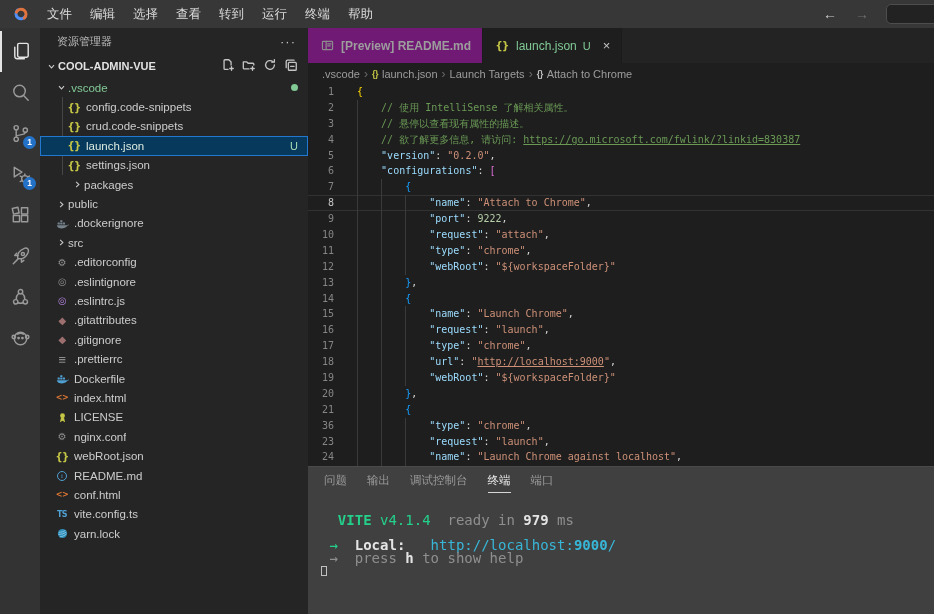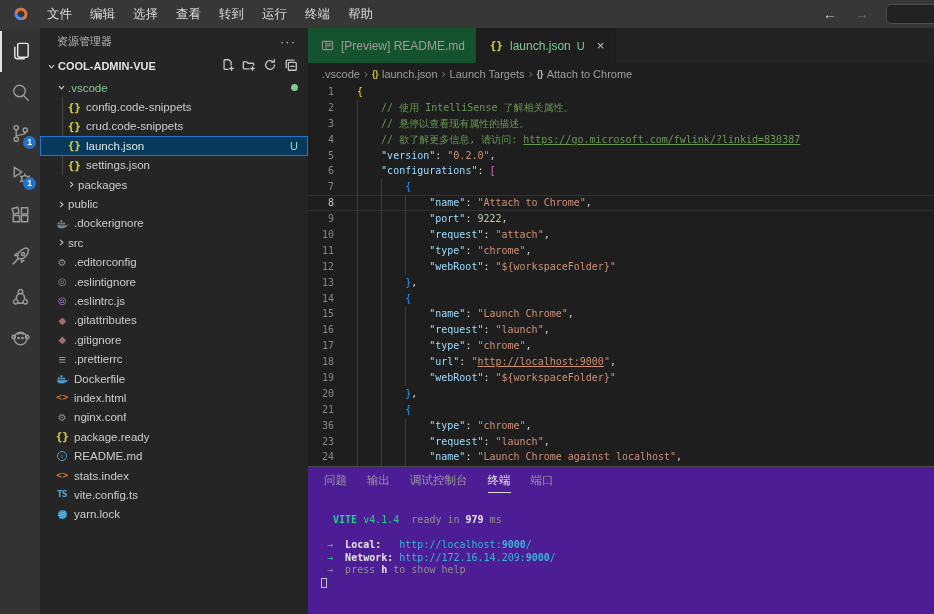--- a/index.html
+++ b/index.html
@@ -64,21 +64,21 @@
     width:11px; height:11px; border-radius:2px; display:flex; align-items:center; justify-content:center; }
   .infoc { font-style:normal; width:10px; height:10px; border:1px solid #4f9fd1; border-radius:50%;
     color:#4f9fd1; font-size:7px; display:flex; align-items:center; justify-content:center; font-family:"Liberation Serif",serif; }
   .ficon svg { width:13px; height:13px; }
 
   
   .editor-col { flex:1; display:flex; flex-direction:column; min-width:0; }
   .tabbar { height:35px; background:#232323; display:flex; flex:none; }
   .tab { display:flex; align-items:center; gap:6px; padding:0 11px; font-size:12px;
     border-right:1px solid #1b1b1b; }
-  .tab.inactive { background:#14532d; color:#9d9d9d; }
+  .tab.inactive { background:#701a75; color:#9d9d9d;font-weight:bold; }
   .tab.active { background:#1e1e1e; color:#81c995; }
   .tab .ficon { margin-right:0; }
   .tab-close { color:#c5c5c5; font-size:13px; margin-left:6px; }
   .tab-git { color:#81c995; font-size:11px; }
 
   .breadcrumb { height:21px; background:#1e1e1e; display:flex; align-items:center; gap:4px;
     padding-left:14px; font-size:11px; color:#9d9d9d; flex:none; }
   .bc-sep { color:#6a6a6a; font-size:12px; }
   .bc-ico { font-weight:bold; font-size:9px; letter-spacing:-0.5px; }
   .bc-yellow { color:#c5c645; } .bc-gray { color:#c0c0c0; }
@@ -90,28 +90,28 @@
   .lnum { width:26px; flex:none; text-align:right; color:#858585; }
   .cline.current .lnum { color:#c6c6c6; }
   .ltext { margin-left:23px; position:relative; }
   .guide { position:absolute; top:0; bottom:0; width:1px; background:#3b3b3b; }
   .key { color:#9cdcfe; } .str { color:#ce9178; } .num { color:#b5cea8; }
   .cmt { color:#6a9955; } .pn { color:#d4d4d4; }
   .b1 { color:#ffd700; } .b2 { color:#da70d6; } .b3 { color:#179fff; }
   .lnk { text-decoration:underline; }
 
   
-  .panel { height:148px; flex:none; background:#4c1d95; border-top:1px solid #4a4a4a; }
+  .panel { height:148px; flex:none; background:#404040; border-top:1px solid #4a4a4a; }
   .panel-tabs { height:27px; display:flex; align-items:stretch; padding-left:6px; font-size:11.5px; color:#9a9a9a; }
   .panel-tab { padding:0 10px; display:flex; align-items:center; }
   .panel-tab span { padding:5px 0 4px 0; border-bottom:1px solid transparent; }
   .panel-tab.active { color:#e7e7e7; }
   .panel-tab.active span { border-bottom-color:#d7d7d7; }
   .terminal { padding:20px 0 0 13px; font-family:"DejaVu Sans Mono", monospace;
-    font-size:10px; line-height:12.5px; color:#cccccc; }
+    font-size:14px; line-height:12.5px; color:#cccccc; }
   .tline { white-space:pre; height:12.5px; }
   .tg { color:#23d18b; } .td { color:#8f8f8f; } .tw { color:#e4e4e4; }
   .tc { color:#38b6d8; } .tb { font-weight:bold; }
   .cursor { display:inline-block; width:6px; height:10px; border:1px solid #c0c0c0; vertical-align:middle; }
 </style>
 </head>
 <body>
 
 <div class="titlebar">
   <svg class="logo" viewBox="0 0 24 24" fill="none" stroke-width="3.2" stroke-linecap="round">
@@ -262,21 +262,21 @@
           </span>
           <span class="lbl ">launch.json</span>
           <span class="git-badge">U</span>
         </div>
         <div class="tree-row" style="padding-left: 26px;">
           <span class="ficon c-yellow">
             <i class="ti">{}</i>
           </span>
           <span class="lbl ">settings.json</span>
         </div>
-        <div class="tree-row" style="padding-left: 24px;">
+        <div class="tree-row" style="padding-left: 30px;">
           <span class="chev">
             <svg viewBox="0 0 16 16" fill="none" stroke="currentColor" stroke-width="1.8">
               <path d="M5.5 3.5 L10.5 8 L5.5 12.5"></path>
             </svg>
           </span>
           <span class="lbl ">packages</span>
         </div>
         <div class="tree-row" style="padding-left: 14px;">
           <span class="chev">
             <svg viewBox="0 0 16 16" fill="none" stroke="currentColor" stroke-width="1.8">
@@ -353,42 +353,51 @@
           </span>
           <span class="lbl ">Dockerfile</span>
         </div>
         <div class="tree-row" style="padding-left: 14px;">
           <span class="ficon c-orange">
             <i class="ti ti-b">&lt;&gt;</i>
           </span>
           <span class="lbl ">index.html</span>
         </div>
         <div class="tree-row" style="padding-left: 14px;">
+          <span class="ficon c-yellow">
+            <svg viewBox="0 0 16 16" fill="currentColor">
+              <circle cx="8" cy="5.8" r="3"></circle>
+              <path d="M6.2 8 L4.8 13.8 L8 12 L11.2 13.8 L9.8 8 z"></path>
+            </svg>
+          </span>
+          <span class="lbl ">LICENSE</span>
+        </div>
+        <div class="tree-row" style="padding-left: 14px;">
           <span class="ficon c-gray">
             <i class="ti">⚙</i>
           </span>
           <span class="lbl ">nginx.conf</span>
         </div>
         <div class="tree-row" style="padding-left: 14px;">
           <span class="ficon c-yellow">
             <i class="ti">{}</i>
           </span>
-          <span class="lbl ">package.ready</span>
+          <span class="lbl ">webRoot.json</span>
         </div>
         <div class="tree-row" style="padding-left: 14px;">
           <span class="ficon c-blue">
             <i class="infoc">i</i>
           </span>
           <span class="lbl ">README.md</span>
         </div>
         <div class="tree-row" style="padding-left: 14px;">
           <span class="ficon c-orange">
             <i class="ti ti-b">&lt;&gt;</i>
           </span>
-          <span class="lbl ">stats.index</span>
+          <span class="lbl ">conf.html</span>
         </div>
         <div class="tree-row" style="padding-left: 14px;">
           <span class="ficon c-blue">
             <i class="ti ti-b">TS</i>
           </span>
           <span class="lbl ">vite.config.ts</span>
         </div>
         <div class="tree-row" style="padding-left: 14px;">
           <span class="ficon ">
             <svg viewBox="0 0 16 16">
@@ -474,19 +483,18 @@
             <span>终端</span>
           </div>
           <div class="panel-tab">
             <span>端口</span>
           </div>
         </div>
       <div class="terminal" id="terminal">
           <div class="tline"><span>  </span><span class="tg tb">VITE</span><span class="tg"> v4.1.4</span><span class="td">  ready in </span><span class="tw tb">979</span><span class="td"> ms</span></div>
           <div class="tline"></div>
           <div class="tline"><span> </span><span class="tg">→</span><span>  </span><span class="tw tb">Local:</span><span>   </span><span class="tc">http://localhost:</span><span class="tc tb">9000</span><span class="tc">/</span></div>
-          <div class="tline"><span> </span><span class="tg">→</span><span>  </span><span class="tw tb">Network:</span><span> </span><span class="tc">http://172.16.14.209:</span><span class="tc tb">9000</span><span class="tc">/</span></div>
           <div class="tline"><span> </span><span class="td">→</span><span>  </span><span class="td">press </span><span class="tw tb">h</span><span class="td"> to show help</span></div>
           <div class="tline"><span class="cursor"></span></div>
         </div>
     </div>
   </div>
 </div>
 
 </body></html>

